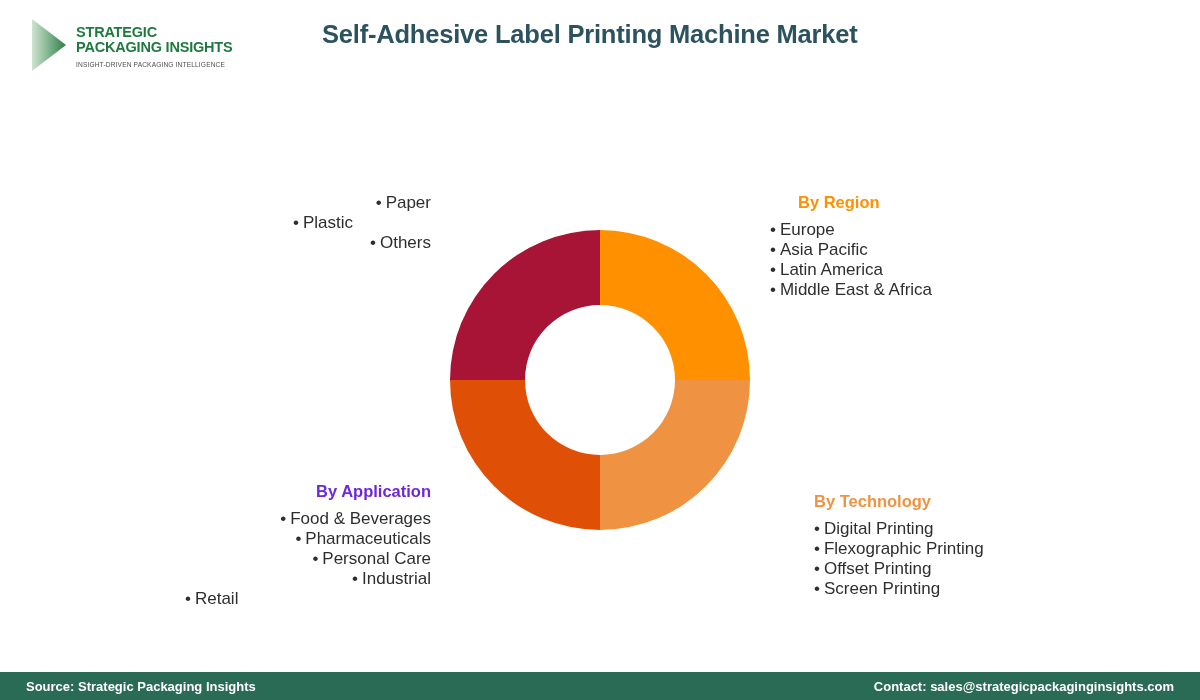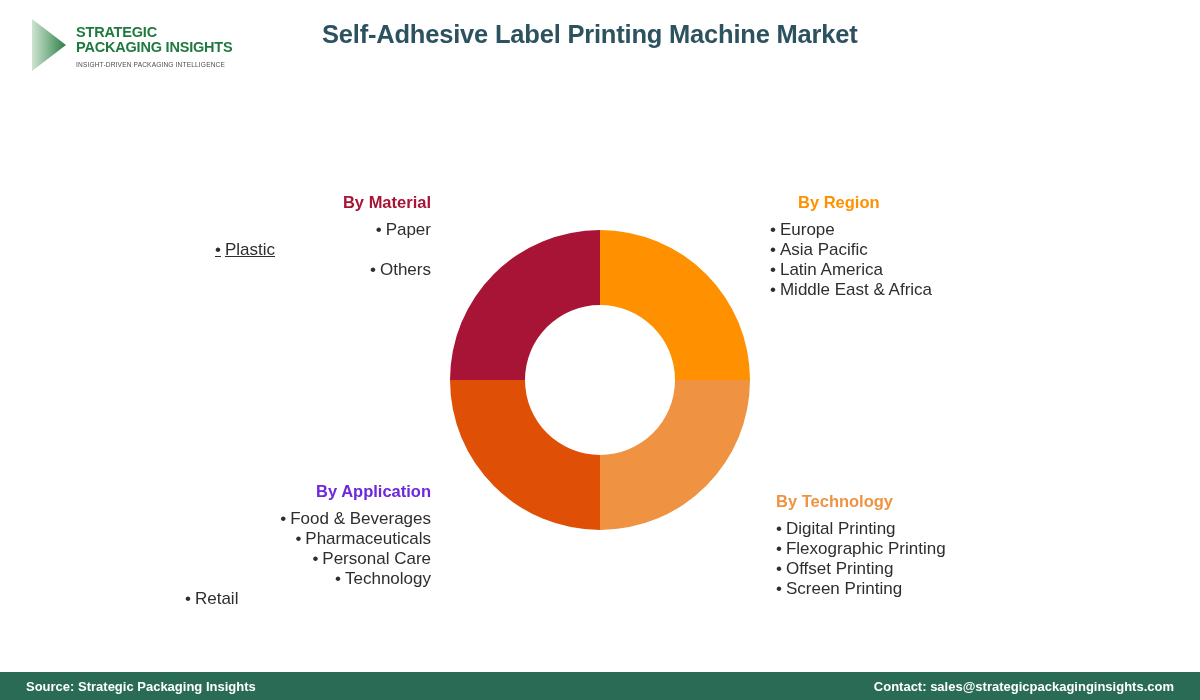--- a/index.html
+++ b/index.html
@@ -110,21 +110,21 @@
     color: #2e2e2e;
     margin-right: 4px;
   }
 
   .cat-left { text-align: right; }
   .cat-right { text-align: left; }
 
   #cat-material { left: 215px; top: 193px; width: 216px; }
   #cat-region   { left: 770px; top: 193px; width: 300px; }
   #cat-application { left: 185px; top: 482px; width: 246px; }
-  #cat-technology  { left: 776px; top: 492px; width: 300px; }
+  #cat-technology  { left: 814px; top: 492px; width: 300px; }
 
   
   .footer {
     position: absolute;
     left: 0;
     bottom: 0;
     width: 1200px;
     height: 28px;
     background: #2a6b56;
     display: flex;
@@ -175,45 +175,44 @@
 
     <path id="seg-technology" d="M300 150 A150 150 0 0 1 150 300 L150 225 A75 75 0 0 0 225 150 Z" fill="#ef9342"></path>
 
     <path id="seg-application" d="M150 300 A150 150 0 0 1 0 150 L75 150 A75 75 0 0 0 150 225 Z" fill="#df5006"></path>
 
     <path id="seg-material" d="M0 150 A150 150 0 0 1 150 0 L150 75 A75 75 0 0 0 75 150 Z" fill="#a81435"></path>
   </svg>
 </div>
 
 <div class="cat cat-left" id="cat-material">
-  <h3 style="color: rgb(168, 20, 53);">By Material</h3>
   <ul>
       <li style="text-align: right;"><span class="bul">•</span><span>Paper</span></li>
-      <li style="text-align: left; text-decoration: underline;"><span class="bul">•</span><span>Plastic</span></li>
+      <li style="text-align: center;"><span class="bul">•</span><span>Plastic</span></li>
       <li style="text-align: right;"><span class="bul">•</span><span>Others</span></li>
     </ul>
 </div>
 
 <div class="cat cat-right" id="cat-region">
   <h3 style="color: rgb(255, 144, 0); margin-left: 28px;">By Region</h3>
   <ul>
       <li><span class="bul">•</span><span>Europe</span></li>
       <li><span class="bul">•</span><span>Asia Pacific</span></li>
       <li><span class="bul">•</span><span>Latin America</span></li>
       <li><span class="bul">•</span><span>Middle East &amp; Africa</span></li>
     </ul>
 </div>
 
 <div class="cat cat-left" id="cat-application">
   <h3 style="color: #6d28d9;">By Application</h3>
   <ul>
       <li style="text-align: right;"><span class="bul">•</span><span>Food &amp; Beverages</span></li>
       <li style="text-align: right;"><span class="bul">•</span><span>Pharmaceuticals</span></li>
       <li style="text-align: right;"><span class="bul">•</span><span>Personal Care</span></li>
-      <li style="text-align: right;"><span class="bul">•</span><span>Technology</span></li>
+      <li style="text-align: right;"><span class="bul">•</span><span>Industrial</span></li>
       <li style="text-align: left;"><span class="bul">•</span><span>Retail</span></li>
     </ul>
 </div>
 
 <div class="cat cat-right" id="cat-technology">
   <h3 style="color: rgb(239, 147, 66);">By Technology</h3>
   <ul>
       <li><span class="bul">•</span><span>Digital Printing</span></li>
       <li><span class="bul">•</span><span>Flexographic Printing</span></li>
       <li><span class="bul">•</span><span>Offset Printing</span></li>

